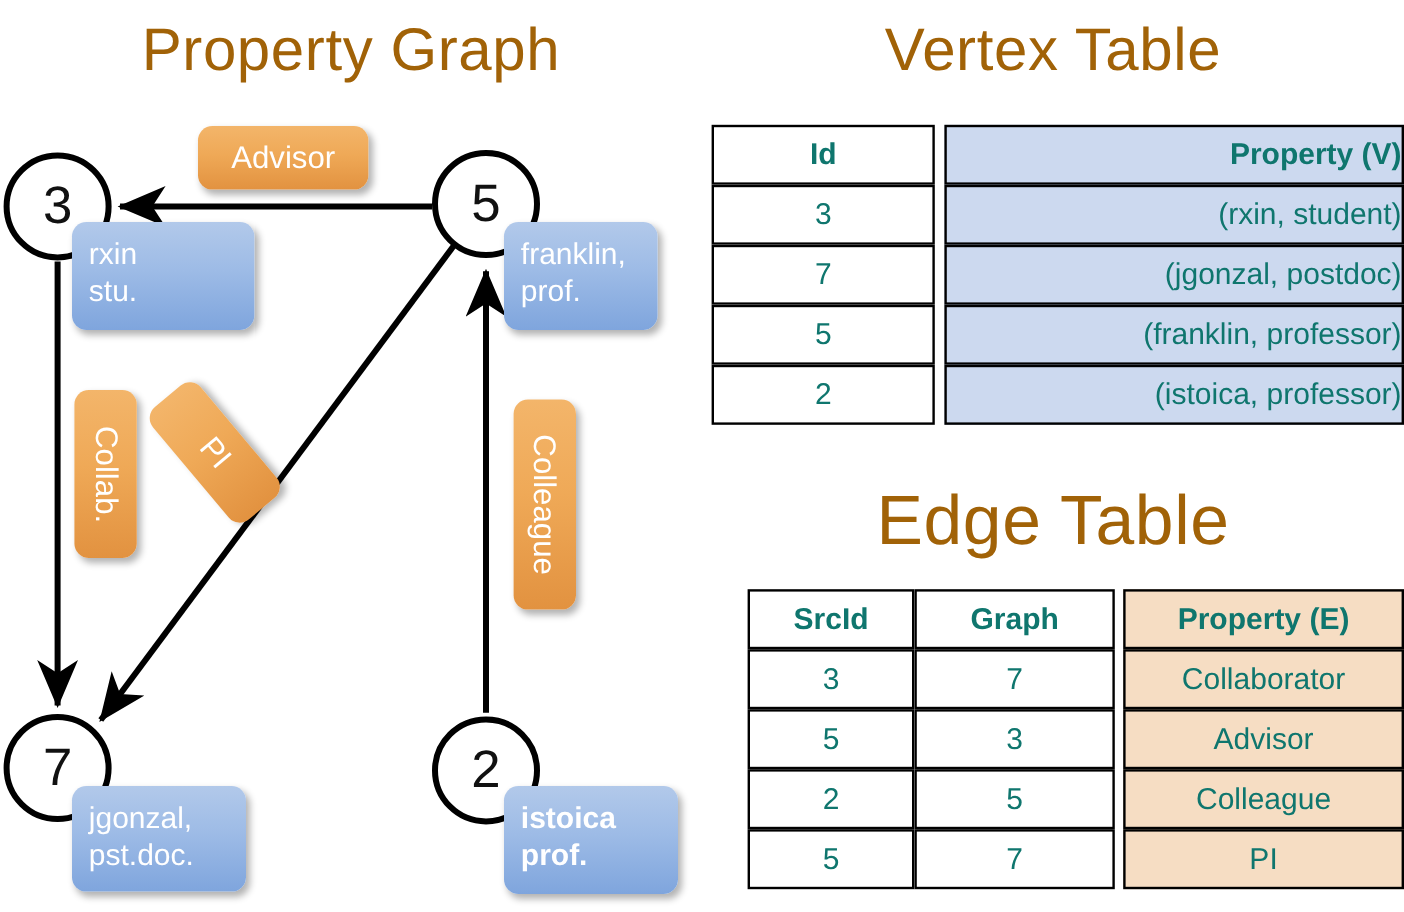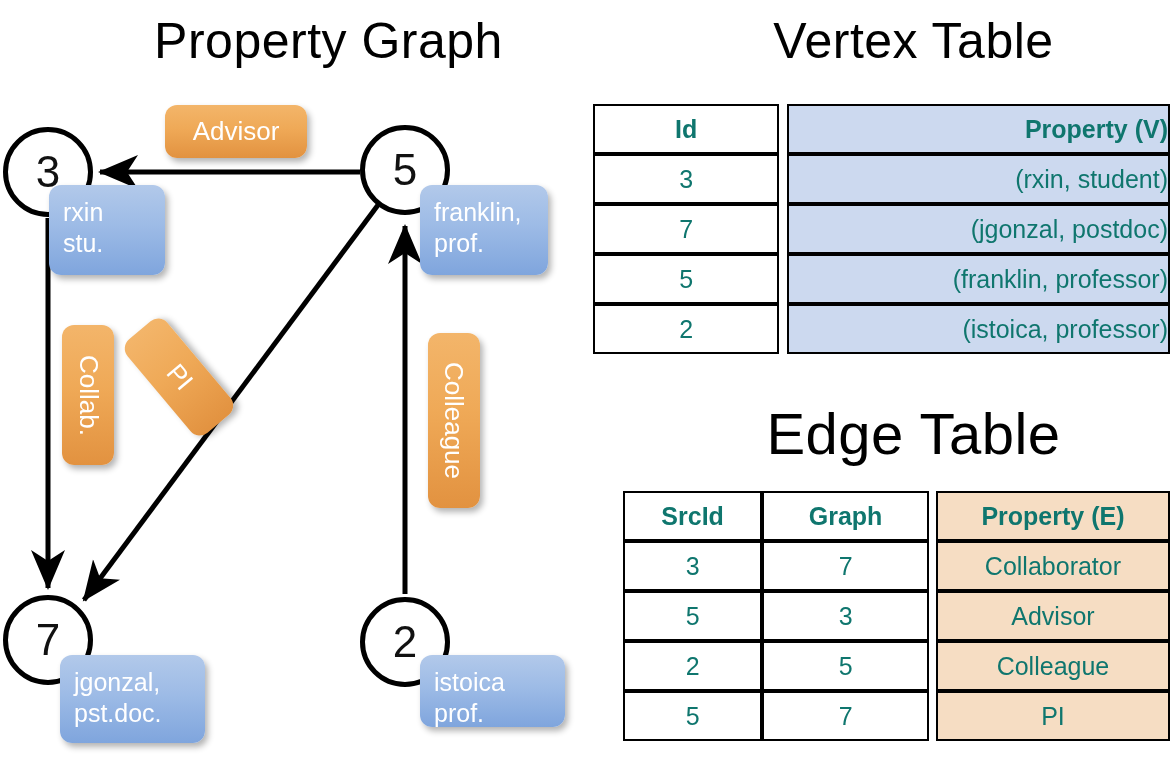--- a/index.html
+++ b/index.html
@@ -15,24 +15,23 @@
     overflow: hidden;
     font-family: "Liberation Sans", sans-serif;
     color: #000000;
   }
 
   
   .heading {
     position: absolute;
     font-family: "Liberation Sans", sans-serif;
     font-weight: 300;
-    color: #000000;
+    color: #a16207;
     letter-spacing: 0.5px;
     white-space: nowrap;
-    padding-left: 36px;
   }
   #property-graph-title {
     left: 0; top: 12px; width: 585px;
     text-align: center;
     font-size: 50px;
   }
   #vertex-table-title {
     left: 585px; top: 12px; width: 585px;
     text-align: center;
     font-size: 50px;
@@ -81,24 +80,24 @@
     border-radius: 12px;
     background: linear-gradient(to bottom, #b2c9ea 0%, #9dbbe6 45%, #7fa5dd 100%);
     box-shadow: 3px 4px 6px rgba(0,0,0,0.30);
     color: #ffffff;
     font-size: 25px;
     font-weight: 300;
     line-height: 1.25;
     padding: 12px 14px;
     box-sizing: border-box;
   }
-  #vprop-rxin     { left: 49px;  top: 185px; width: 116px; height: 90px; }
+  #vprop-rxin     { left: 60px;  top: 185px; width: 152px; height: 90px; }
   #vprop-franklin { left: 420px; top: 185px; width: 128px; height: 90px; }
   #vprop-jgonzal  { left: 60px;  top: 655px; width: 145px; height: 88px; }
-  #vprop-istoica  { left: 420px; top: 655px; width: 145px; height: 72px; }
+  #vprop-istoica  { left: 420px; top: 655px; width: 145px; height: 90px; font-weight: bold; }
 
   
   .eprop {
     position: absolute;
     border-radius: 12px;
     background: linear-gradient(to bottom, #f3b56a 0%, #efa957 45%, #e29240 100%);
     box-shadow: 3px 4px 6px rgba(0,0,0,0.30);
     color: #ffffff;
     font-size: 26px;
     font-weight: 300;

